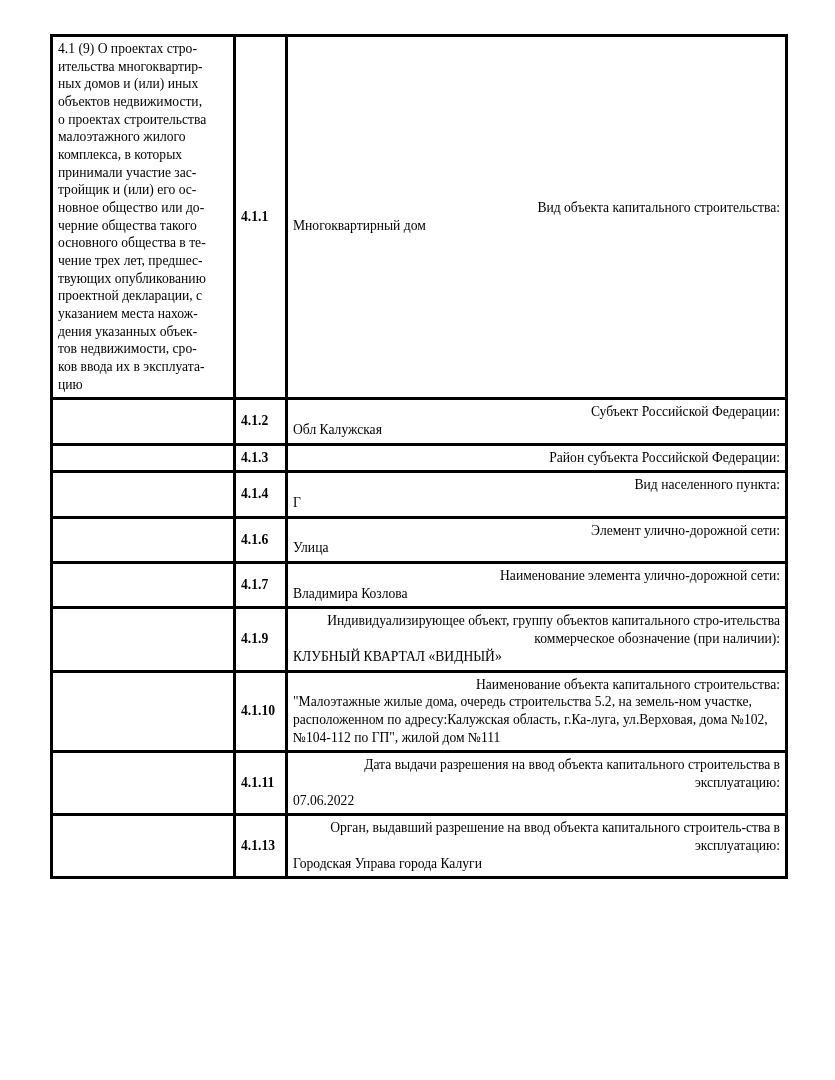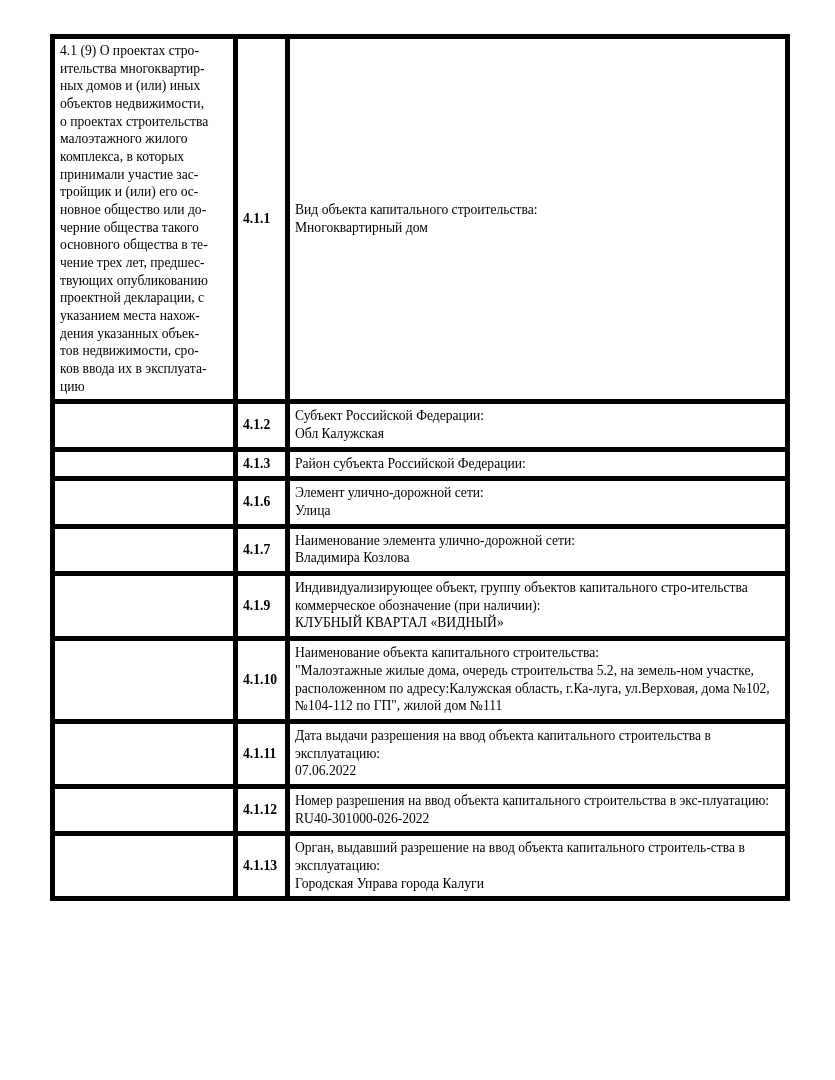--- a/index.html
+++ b/index.html
@@ -20,21 +20,21 @@
     background: #ffffff;
     box-sizing: border-box;
     padding: 34px 50px 0 50px;
   }
   table.decl {
     width: 735px;
     border-collapse: collapse;
     table-layout: fixed;
   }
   table.decl td {
-    border: 5px solid #000000;
+    border: 3px solid #000000;
     vertical-align: top;
     padding: 3px 5px 4px 5px;
     font-size: 13.6px;
     line-height: 1.30;
   }
   col.c1 { width: 183px; }
   col.c2 { width: 52px; }
   col.c3 { width: 500px; }
 
   td.label-cell {
@@ -56,20 +56,21 @@
   }
   td.value-cell {
     text-align: left;
   }
   td.value-cell.mid {
     vertical-align: middle;
   }
   .vtitle {
     display: block;
     font-weight: normal;
+    text-align: right;
   }
   .vbold {
     display: block;
     font-weight: normal;
   }
   .vinline-bold {
     font-weight: bold;
   }
   .empty-cell {
     padding: 0;
@@ -124,20 +125,28 @@
       </tr>
 
       <tr>
         <td class="empty-cell"></td>
         <td class="code-cell mid"><span>4.1.3</span></td>
         <td class="value-cell">
           <span class="vtitle">Район субъекта Российской Федерации:</span>
         </td>
       </tr>
 
+      <tr>
+        <td class="empty-cell"></td>
+        <td class="code-cell mid"><span>4.1.4</span></td>
+        <td class="value-cell">
+          <span class="vtitle">Вид населенного пункта:</span>
+          <span class="vbold">Г</span>
+        </td>
+      </tr>
 
 
       <tr>
         <td class="empty-cell"></td>
         <td class="code-cell mid"><span>4.1.6</span></td>
         <td class="value-cell">
           <span class="vtitle">Элемент улично-дорожной сети:</span>
           <span class="vbold">Улица</span>
         </td>
       </tr>
@@ -172,28 +181,20 @@
 
       <tr>
         <td class="empty-cell"></td>
         <td class="code-cell mid"><span>4.1.11</span></td>
         <td class="value-cell">
           <span class="vtitle">Дата выдачи разрешения на ввод объекта капитального строительства в эксплуатацию:</span>
           <span class="vbold">07.06.2022</span>
         </td>
       </tr>
 
-      <tr>
-        <td class="empty-cell"></td>
-        <td class="code-cell mid"><span>4.1.12</span></td>
-        <td class="value-cell">
-          <span class="vtitle">Номер разрешения на ввод объекта капитального строительства в экс-плуатацию:</span>
-          <span class="vbold">RU40-301000-026-2022</span>
-        </td>
-      </tr>
 
       <tr>
         <td class="empty-cell"></td>
         <td class="code-cell mid"><span>4.1.13</span></td>
         <td class="value-cell">
           <span class="vtitle">Орган, выдавший разрешение на ввод объекта капитального строитель-ства в эксплуатацию:</span>
           <span class="vbold">Городская Управа города Калуги</span>
         </td>
       </tr>
     </tbody>

